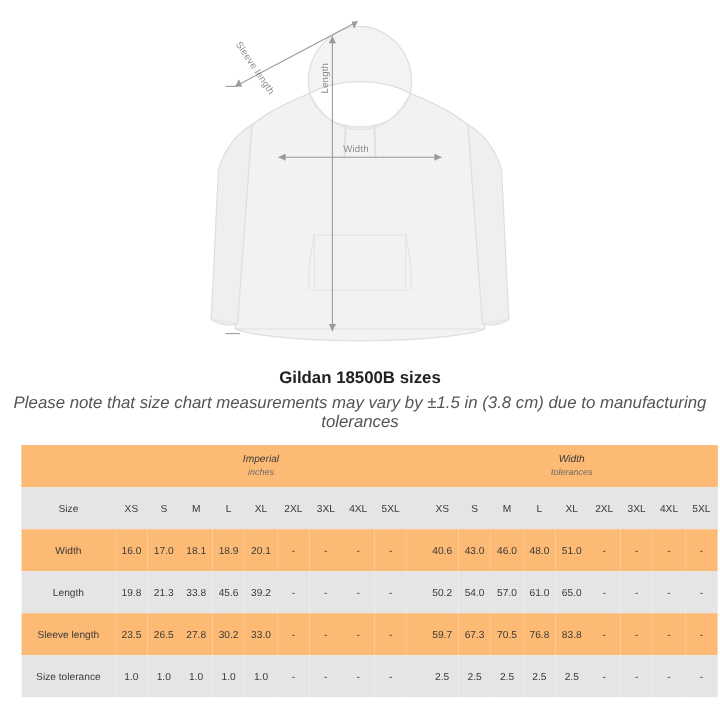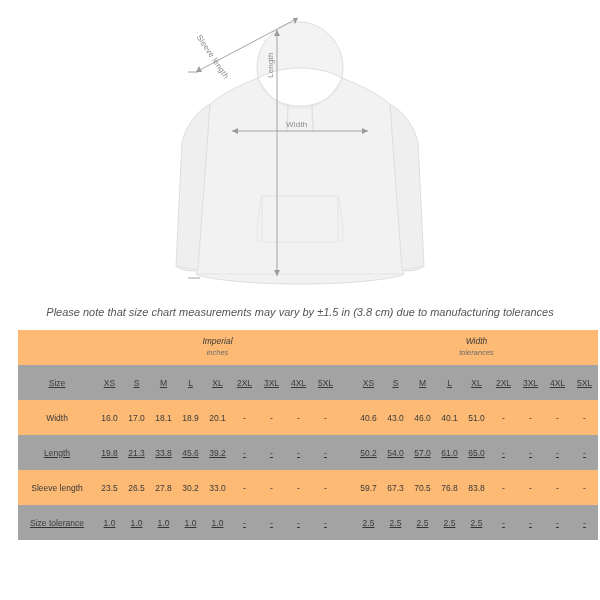--- a/index.html
+++ b/index.html
@@ -58,21 +58,21 @@
     text-align: center;
     margin-top: 6px;
   }
   .chart-title {
     font-size: 14px;
     font-weight: bold;
     color: #222222;
     margin: 0 0 5px 0;
   }
   .chart-note {
-    font-size: 11px;
+    font-size: 14px;
     font-style: italic;
     color: #555555;
     margin: 0;
   }
 
   
   .table-wrap {
     margin: 12px 18px 0 18px;
   }
   table.size-table {
@@ -104,22 +104,21 @@
     font-size: 7.5px;
     font-weight: normal;
     color: #6b6b6b;
     display: block;
     margin-top: 2px;
   }
   .band {
     background: #fdba74;
   }
   .white {
-    background: #a3a3a3;
-    text-decoration: underline;
+    background: #e5e5e5;
   }
   .row-label {
     font-weight: bold;
     font-size: 8.5px;
     color: #2b2b2b;
     text-align: left;
     padding-left: 8px;
   }
   .col-size-head {
     font-weight: bold;
@@ -183,20 +182,21 @@
       <line x1="188" y1="72" x2="198" y2="72"></line>
     </g>
   </svg>
 
   <span class="dim-label label-width">Width</span>
   <span class="dim-label label-length">Length</span>
   <span class="dim-label label-sleeve">Sleeve length</span>
 </div>
 
 <div class="title-block">
+  <h1 class="chart-title">Gildan 18500B sizes</h1>
   <p class="chart-note">Please note that size chart measurements may vary by ±1.5 in (3.8 cm) due to manufacturing tolerances</p>
 </div>
 
 <div class="table-wrap">
   <table class="size-table">
     <colgroup>
       <col style="width:78px">
       <col style="width:27px">
         <col style="width:27px">
         <col style="width:27px">
@@ -263,21 +263,21 @@
         <td>18.9</td>
         <td>20.1</td>
         <td>-</td>
         <td>-</td>
         <td>-</td>
         <td>-</td>
         <td></td>
         <td>40.6</td>
         <td>43.0</td>
         <td>46.0</td>
-        <td>40.1</td>
+        <td>48.0</td>
         <td>51.0</td>
         <td>-</td>
         <td>-</td>
         <td>-</td>
         <td>-</td>
       </tr>
 
       <tr class="white">
         <td class="row-label">Length</td>
         <td>19.8</td>

